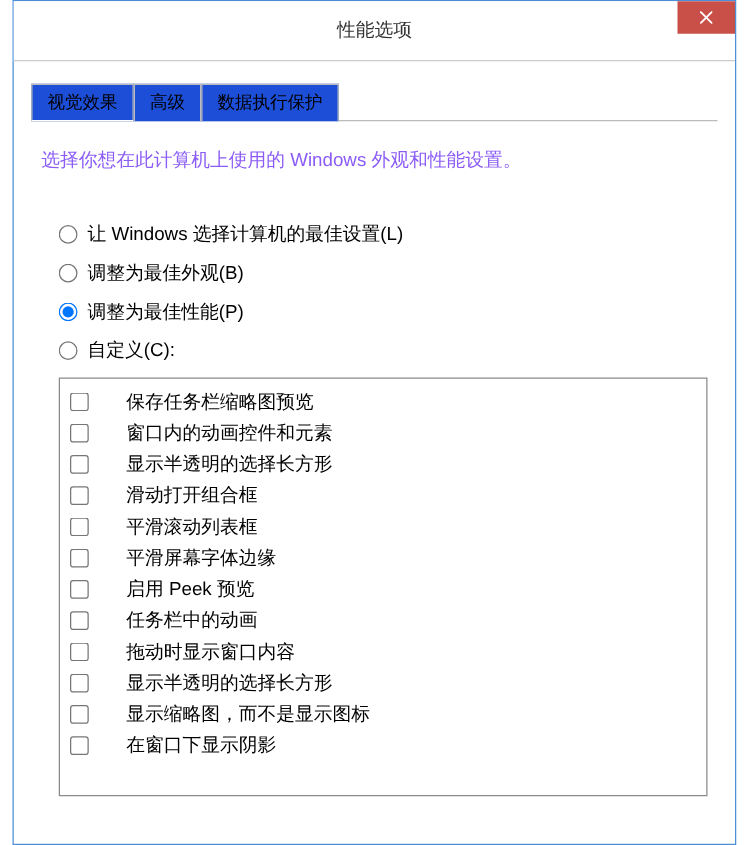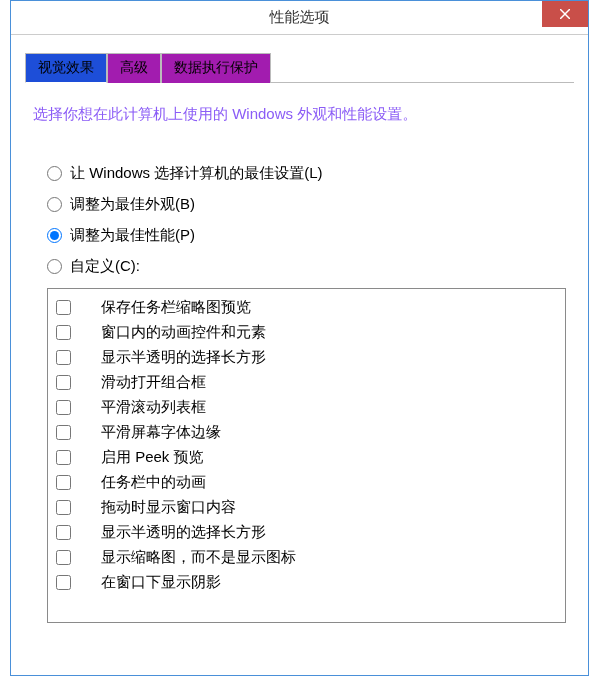--- a/index.html
+++ b/index.html
@@ -14,21 +14,21 @@
     }
     .window {
       border: 1px solid #4a90d9;
       width: 579px;
       height: 676px;
       position: relative;
       background: #fff;
       margin-left: 10px;
     }
     .titlebar {
-      height: 34px;
+      height: 48px;
       background: #fff;
       border-bottom: 1px solid #ccc;
       display: flex;
       align-items: center;
       justify-content: center;
       position: relative;
     }
     .titlebar-title {
       font-size: 15px;
       color: #333;
@@ -53,21 +53,21 @@
     .tabs {
       display: flex;
       border-bottom: 1px solid #bbb;
       margin-bottom: 0;
     }
     .tab {
       border: 1px solid #bbb;
       border-bottom: none;
       padding: 5px 12px;
       font-size: 14px;
-      background: #a21caf;
+      background: #1d4ed8;
       margin-right: 0;
       margin-bottom: -1px;
       cursor: pointer;
     }
     .tab.active {
       background: #1d4ed8;
       border-bottom: 1px solid #fff;
     }
     .tab-content {
       padding: 22px 8px 0 8px;

